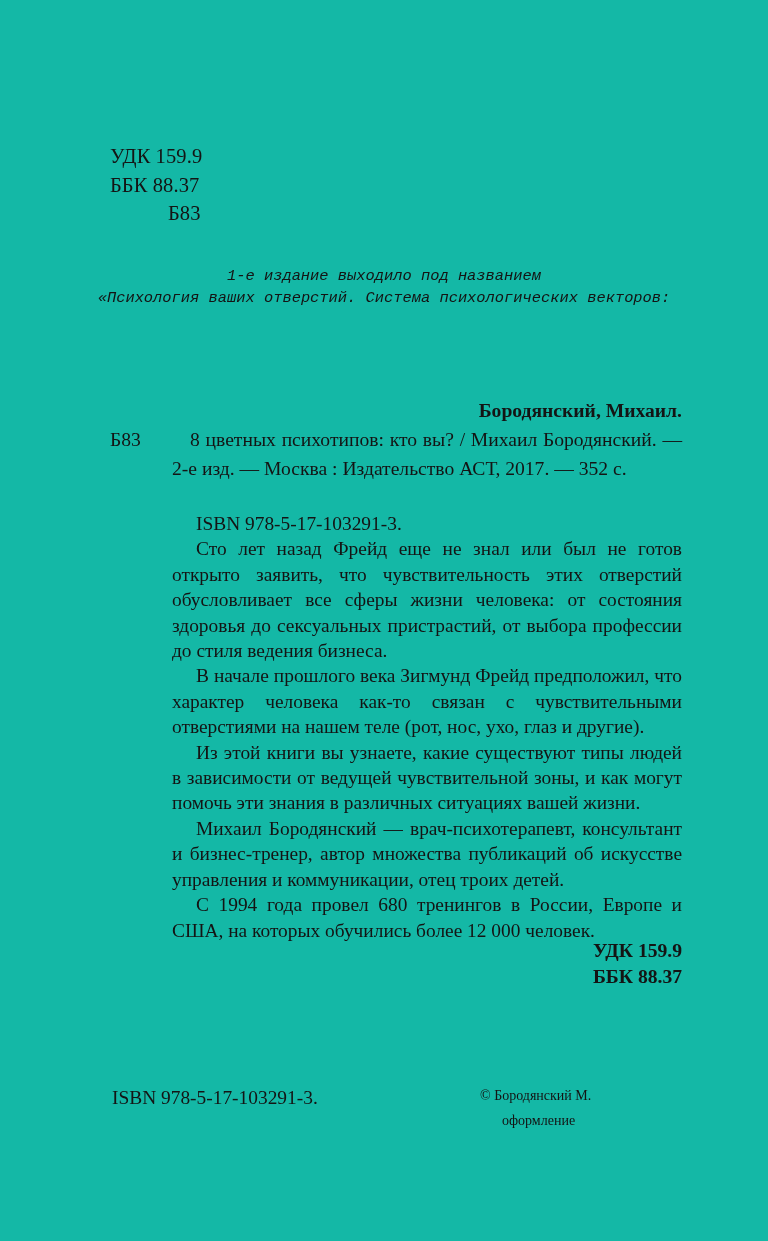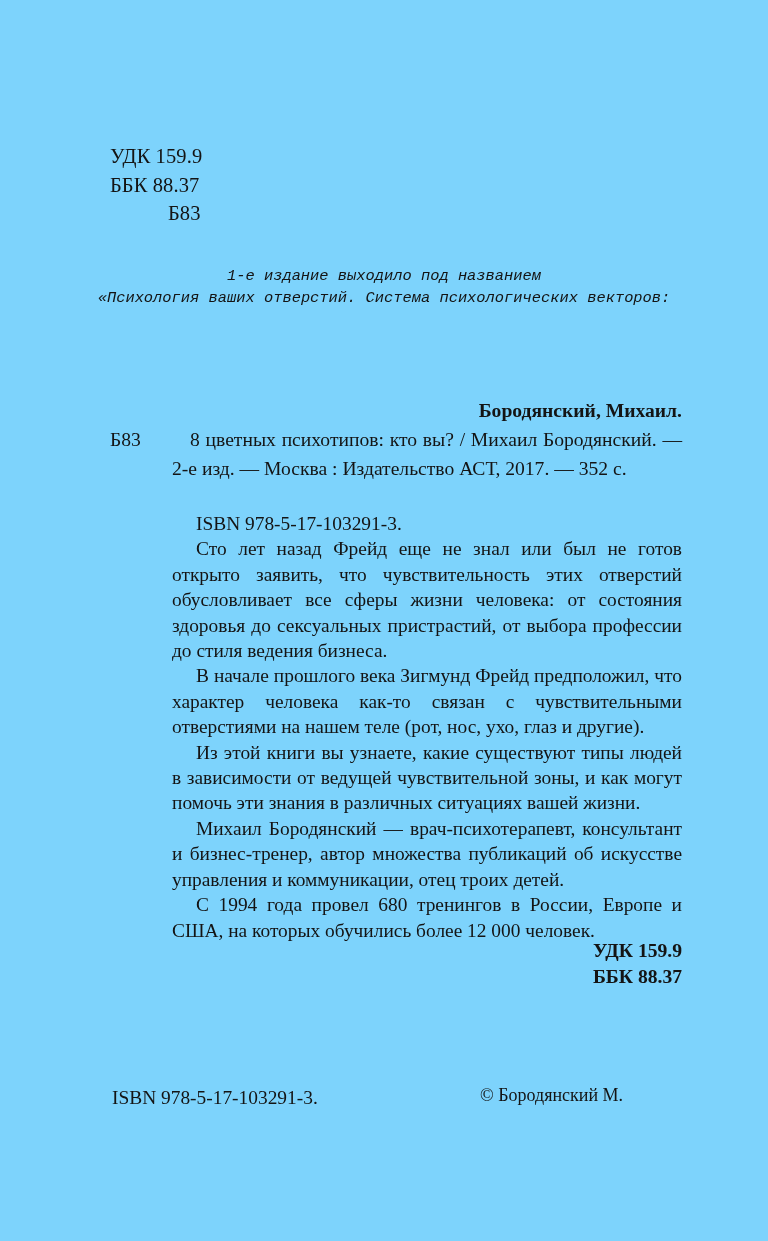--- a/index.html
+++ b/index.html
@@ -12,21 +12,21 @@
     height: 1241px;
     position: relative;
     font-family: "Liberation Serif", "DejaVu Serif", serif;
     color: #141414;
     overflow: hidden;
   }
 
   .page {
     position: absolute;
     inset: 0;
-    background: #7dd3fc;
+    background: #14b8a6;
   }
 
   
   .class-block {
     position: absolute;
     left: 110px;
     top: 142px;
     font-size: 20.5px;
     line-height: 28.5px;
     letter-spacing: 0.1px;
@@ -128,21 +128,21 @@
     left: 0;
     top: 2px;
     font-size: 19.4px;
     line-height: 25px;
     white-space: nowrap;
   }
   .footer-copyright {
     position: absolute;
     left: 368px;
     top: 0;
-    font-size: 18px;
+    font-size: 14px;
     line-height: 25px;
   }
   .copy-line {
     white-space: nowrap;
   }
   .copy-line.hang {
     padding-left: 22px;
   }
 </style>
 </head>
@@ -180,16 +180,17 @@
 
   <div class="class-repeat">
     <div>УДК 159.9</div>
     <div>ББК 88.37</div>
   </div>
 
   <div class="footer">
     <div class="footer-isbn">ISBN 978-5-17-103291-3.</div>
     <div class="footer-copyright">
       <div class="copy-line">© Бородянский М.</div>
+      <div class="copy-line hang">оформление</div>
     </div>
   </div>
 
 </div>
 
 </body></html>

